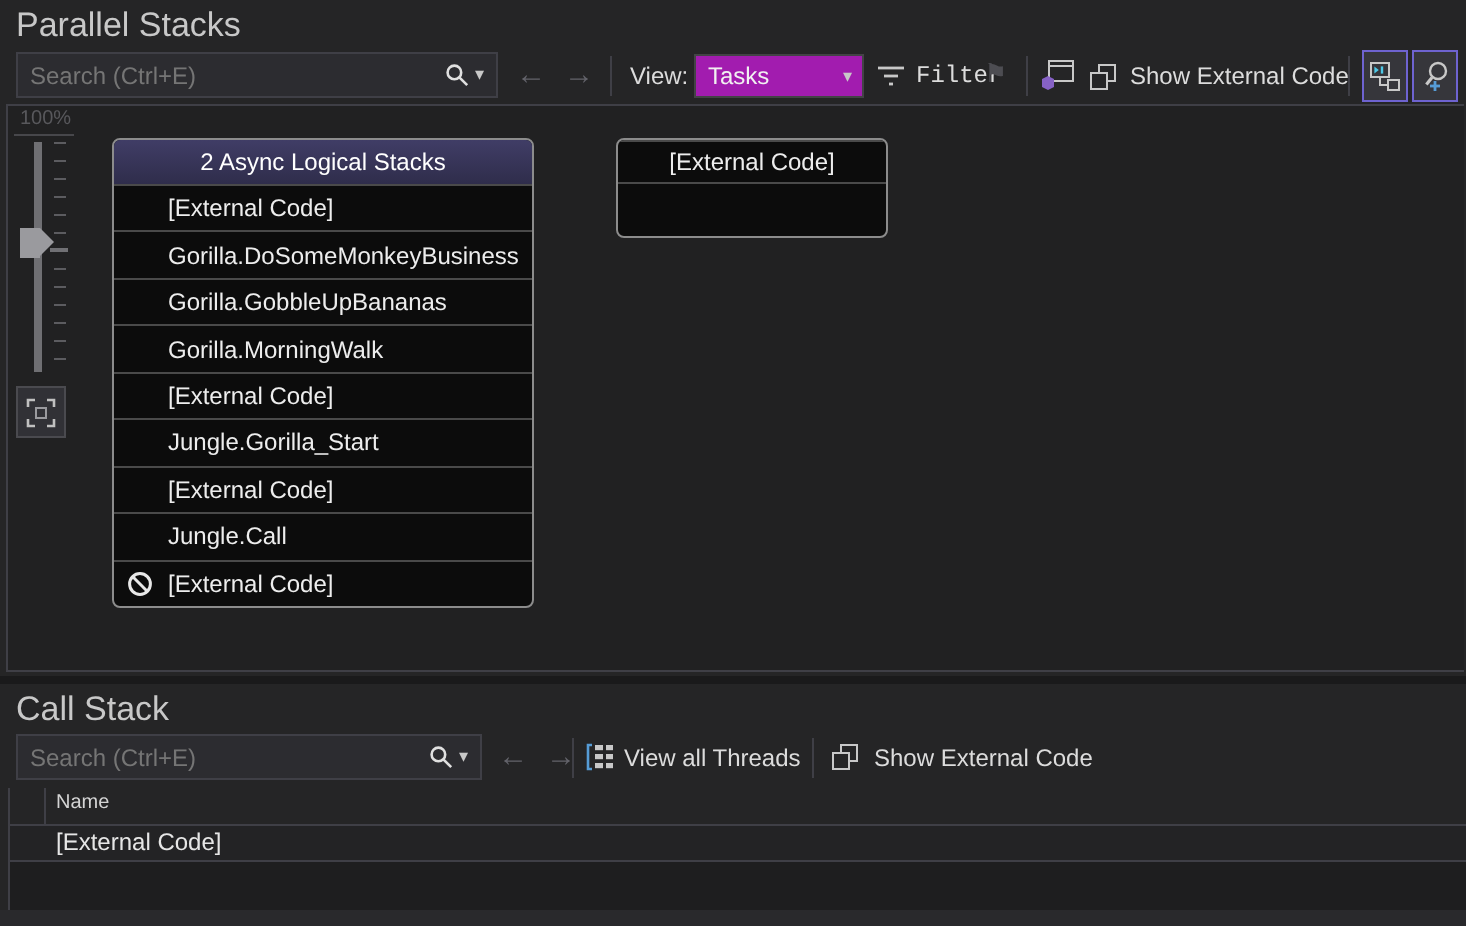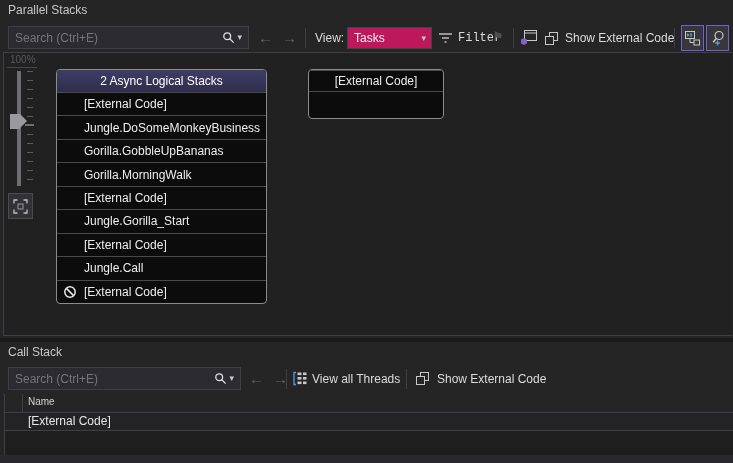--- a/index.html
+++ b/index.html
@@ -1,28 +1,28 @@
 <!DOCTYPE html>
 <html><head>
 <meta charset="utf-8">
 <style>
   html,body{margin:0;padding:0;background:#1a1a1b;width:733px;height:463px;overflow:hidden;
     font-family:"Liberation Sans", sans-serif;-webkit-font-smoothing:antialiased;}
   .panel{position:absolute;background:#252526;}
   #panel-top{left:0;top:0;width:733px;height:338px;}
   #panel-bottom{left:0;top:342px;width:733px;height:121px;}
-  .panel-title{position:absolute;left:8px;top:3px;font-size:12px;color:#c8c8c8;white-space:nowrap;}
+  .panel-title{position:absolute;left:8px;top:3px;font-size:17px;color:#c8c8c8;white-space:nowrap;}
   .searchbox{position:absolute;height:23px;background:#2c2c30;border:1px solid #3f3f46;display:flex;align-items:center;box-sizing:border-box;}
   .searchbox input{flex:1;min-width:0;background:transparent;border:none;outline:none;color:#a8a8a8;font-size:12px;font-family:inherit;padding:0 6px;}
   .search-btn{display:flex;align-items:center;gap:2px;padding:0 6px;cursor:pointer;}
   .caret{font-size:9px;color:#c8c8c8;line-height:1;}
   .vsep{position:absolute;width:1px;height:20px;background:#3f3f46;}
   .nav-arrow{position:absolute;font-size:15px;color:#63636a;line-height:1;cursor:default;}
   .tb-label{position:absolute;font-size:12px;color:#dcdcdc;white-space:nowrap;}
-  .combo{position:absolute;height:22px;background:#be185d;border:1px solid #434346;box-sizing:border-box;display:flex;align-items:center;}
+  .combo{position:absolute;height:22px;background:#a21caf;border:1px solid #434346;box-sizing:border-box;display:flex;align-items:center;}
   .combo .combo-text{flex:1;font-size:12px;color:#f1f1f1;padding-left:6px;}
   .combo .caret{padding-right:5px;}
   .icon-btn{position:absolute;display:flex;align-items:center;justify-content:center;}
   .toggle-btn{position:absolute;width:23px;height:26px;box-sizing:border-box;border:1px solid #6e63d0;background:#36363b;display:flex;align-items:center;justify-content:center;}
   #canvas{position:absolute;left:3px;top:52px;width:729px;height:284px;background:#212122;border:1px solid #3f3f46;border-right:none;box-sizing:border-box;padding-left:40px;}
   .zoom-label{position:absolute;left:6px;top:1px;font-size:10px;color:#58585c;}
   .zoom-underline{position:absolute;left:3px;top:14px;width:30px;height:1px;background:#47474b;}
   .slider-track{position:absolute;left:13px;top:18px;width:4px;height:115px;background:#6f6f73;}
   .slider-ticks{position:absolute;left:23px;top:18px;width:6px;height:117px;
     background:repeating-linear-gradient(to bottom,#5c5c60 0,#5c5c60 1px,transparent 1px,transparent 9px);}
@@ -155,21 +155,21 @@
       </span>
     </div>
 
     <div id="stack-box-1" class="stack-box">
       <div class="stack-header">2 Async Logical Stacks</div>
       <div class="stack-frames">
         <div class="frame">
             <span>[External Code]</span>
           </div>
         <div class="frame">
-            <span>Jungle.DoSomeMonkeyBusiness</span>
+            <span>Gorilla.DoSomeMonkeyBusiness</span>
           </div>
         <div class="frame">
             <span>Gorilla.GobbleUpBananas</span>
           </div>
         <div class="frame">
             <span>Gorilla.MorningWalk</span>
           </div>
         <div class="frame">
             <span>[External Code]</span>
           </div>

